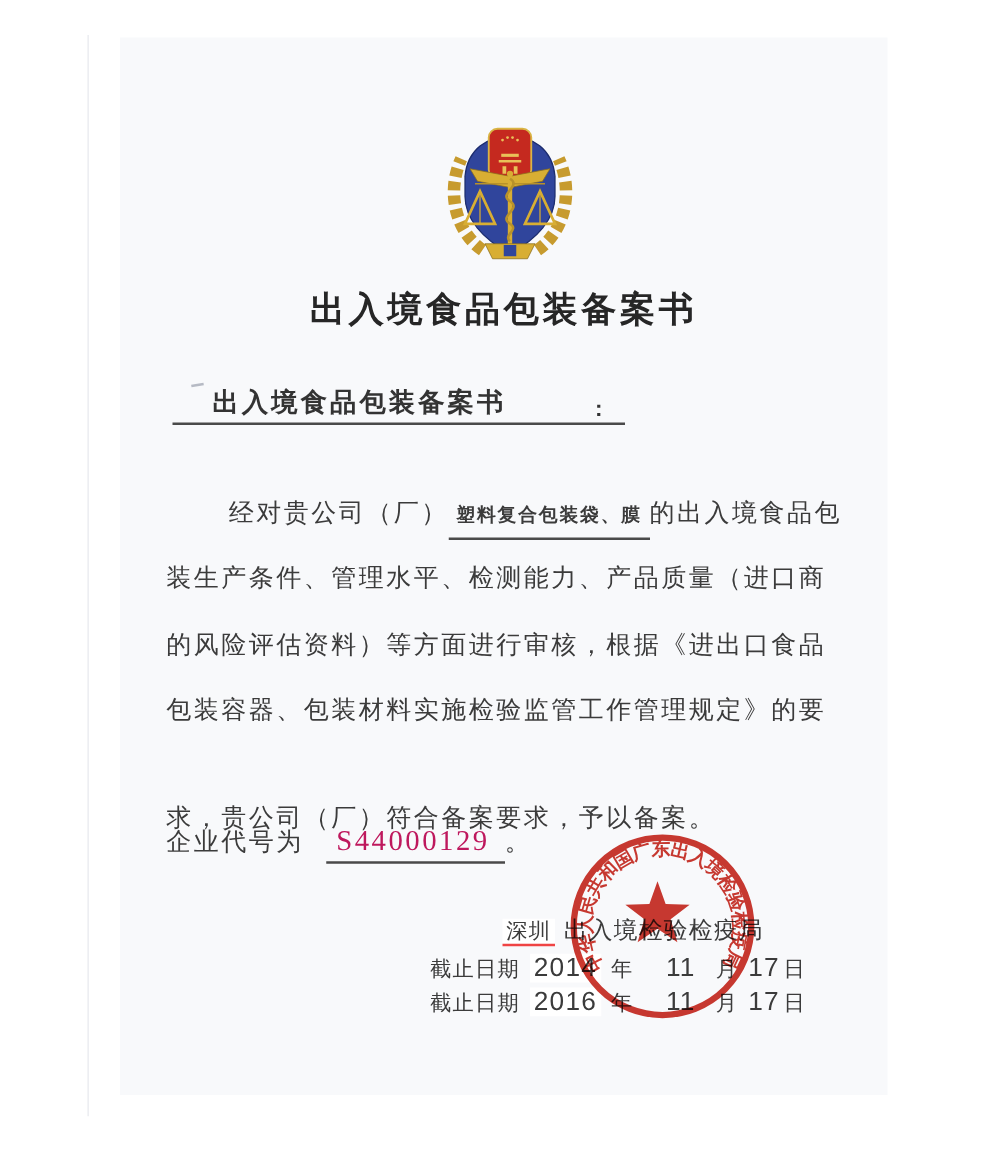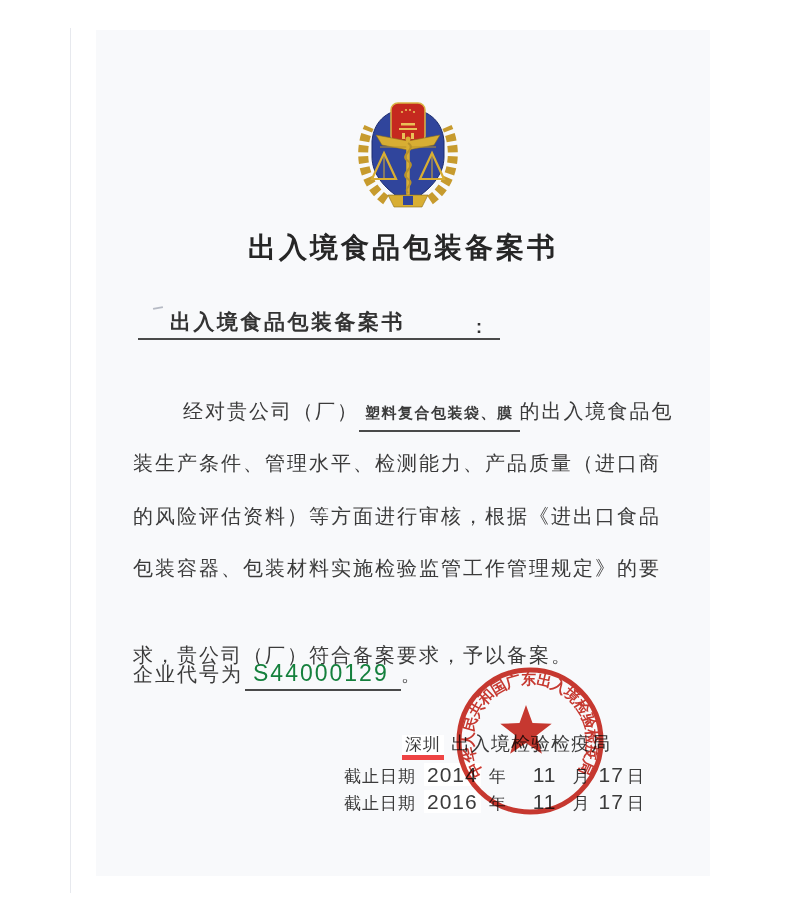--- a/index.html
+++ b/index.html
@@ -15,27 +15,27 @@
   .company-name{position:absolute;left:32px;top:8px;font-size:21px;font-weight:700;
          letter-spacing:2.5px;color:#333;white-space:nowrap;}
   .company-colon{position:absolute;right:18px;bottom:0px;font-size:18px;font-weight:700;color:#333;}
   .pen-mark{position:absolute;left:153px;top:307px;width:10px;height:2px;background:#9aa0ac;
          transform:rotate(-10deg);opacity:.7;}
   .body-line{position:absolute;left:133px;width:556px;font-size:20px;letter-spacing:2px;
          color:#3b3b3b;white-space:nowrap;line-height:30px;}
   .indent{padding-left:50px;}
   .fill-underlined{display:inline-block;font-size:15px;font-weight:700;letter-spacing:1.5px;
          color:#3b3b3b;border-bottom:2px solid #4a4a4a;padding:0 6px 2px 6px;vertical-align:baseline;}
-  .code-value{display:inline-block;font-family:Liberation Sans, sans-serif;font-size:23px;
-         letter-spacing:2px;color:#15803d;border-bottom:2px solid #4a4a4a;padding:0 12px 1px 8px;
-         margin-left:2px;vertical-align:baseline;}
+  .code-value{display:inline-block;font-family:Liberation Serif, serif;font-size:23px;
+         letter-spacing:2px;color:#be185d;border-bottom:2px solid #4a4a4a;padding:0 12px 1px 8px;
+         margin-left:18px;vertical-align:baseline;}
   .authority{position:absolute;left:402px;top:731px;font-size:19px;letter-spacing:1px;
          color:#3b3b3b;white-space:nowrap;}
   .authority .city{font-size:17px;background:#ffffff;padding:0 3px 1px 3px;margin-right:7px;
-         border-bottom:5px solid #ef4444;}
+         border-bottom:2px solid #ef4444;}
   .date-row{position:absolute;left:344px;font-size:17px;letter-spacing:1px;color:#3b3b3b;
          white-space:nowrap;}
   .date-row .lbl{margin-right:8px;}
   .date-row .num{font-family:Liberation Sans, sans-serif;font-size:21px;letter-spacing:1px;}
   .date-row .patch{background:#ffffff;padding:0 3px;}
   .date-row .u1{margin:0 26px 0 8px;}
   .date-row .u2{margin:0 8px 0 16px;}
   .date-row .u3{margin-left:3px;}
   .row-issue{top:763px;}
   .row-expiry{top:790px;}

